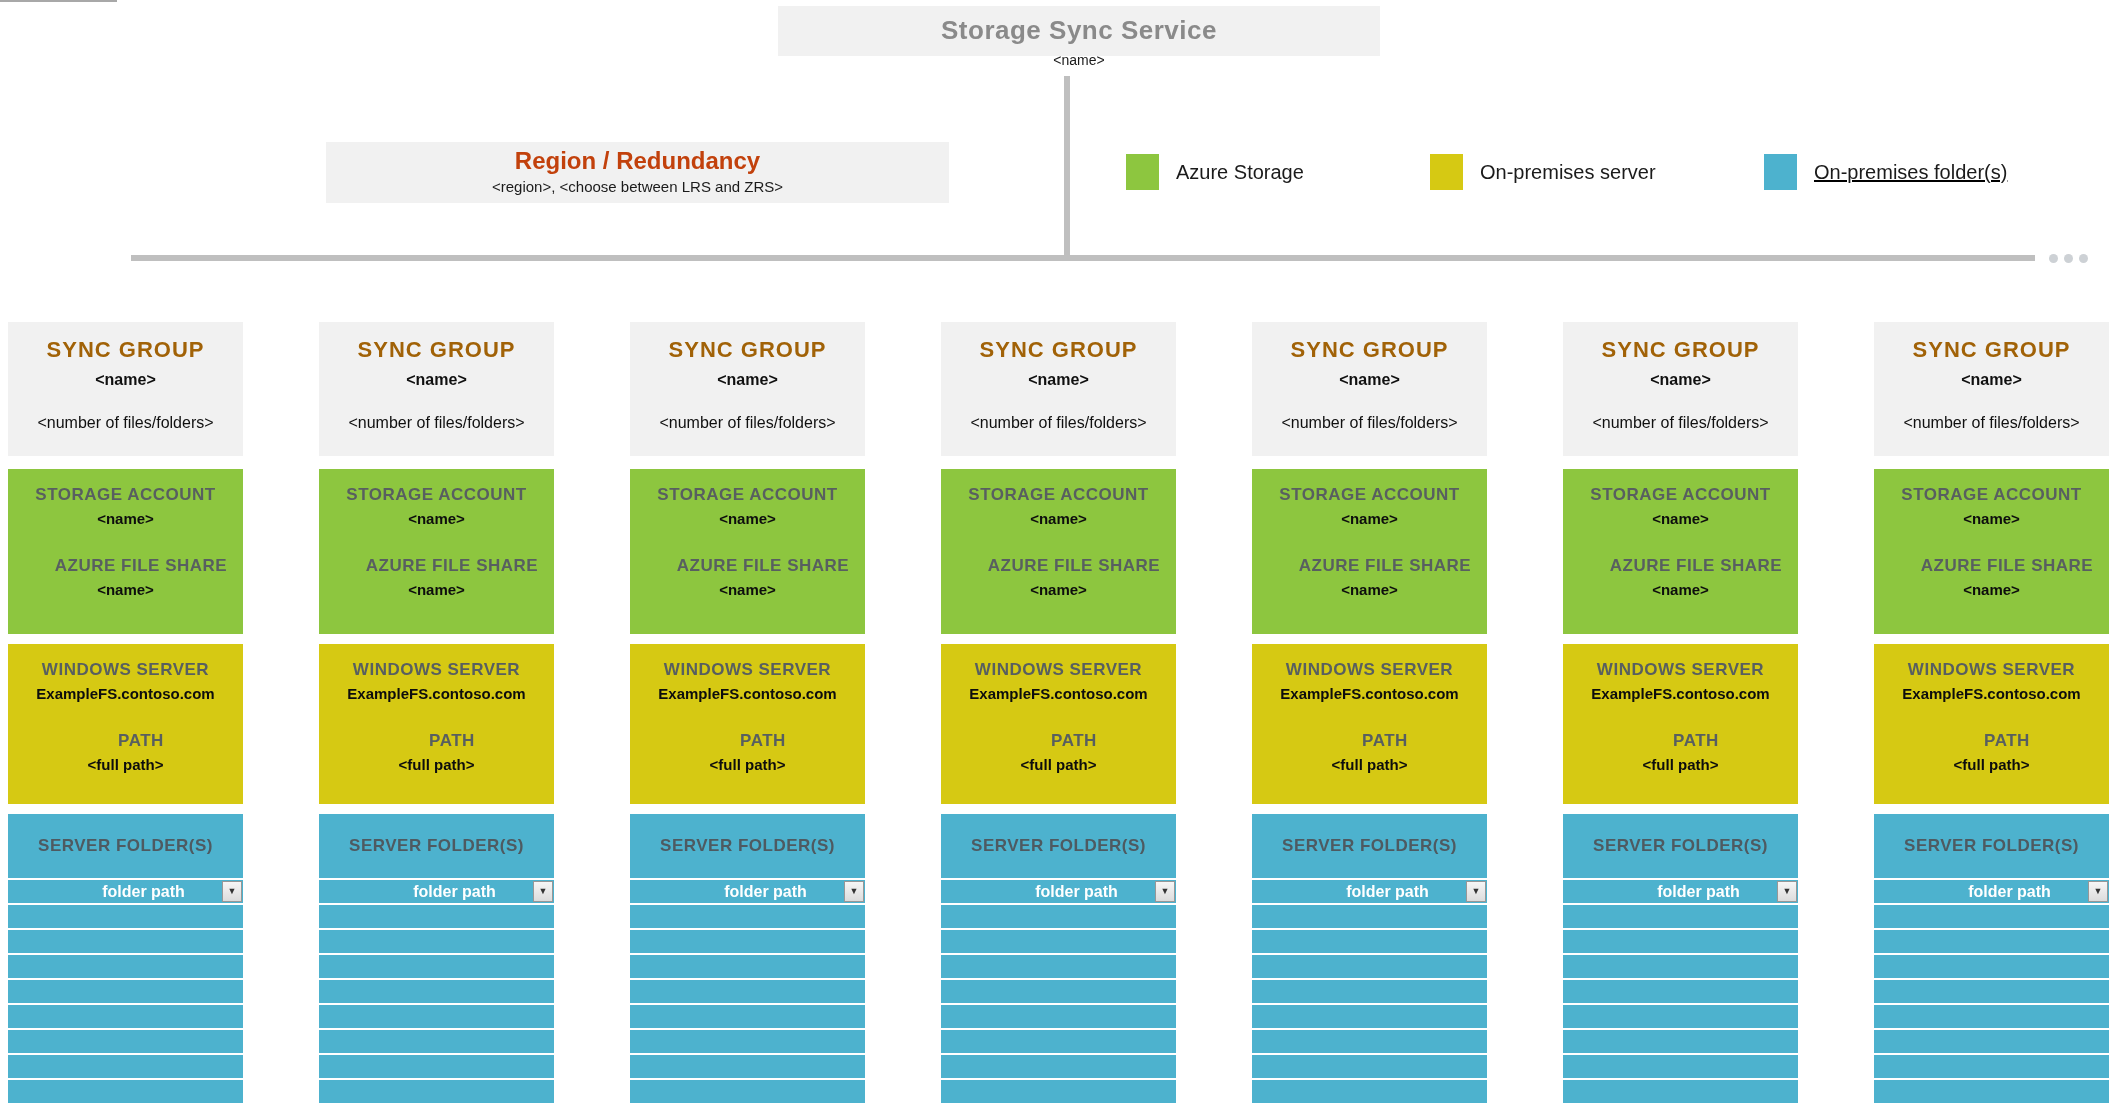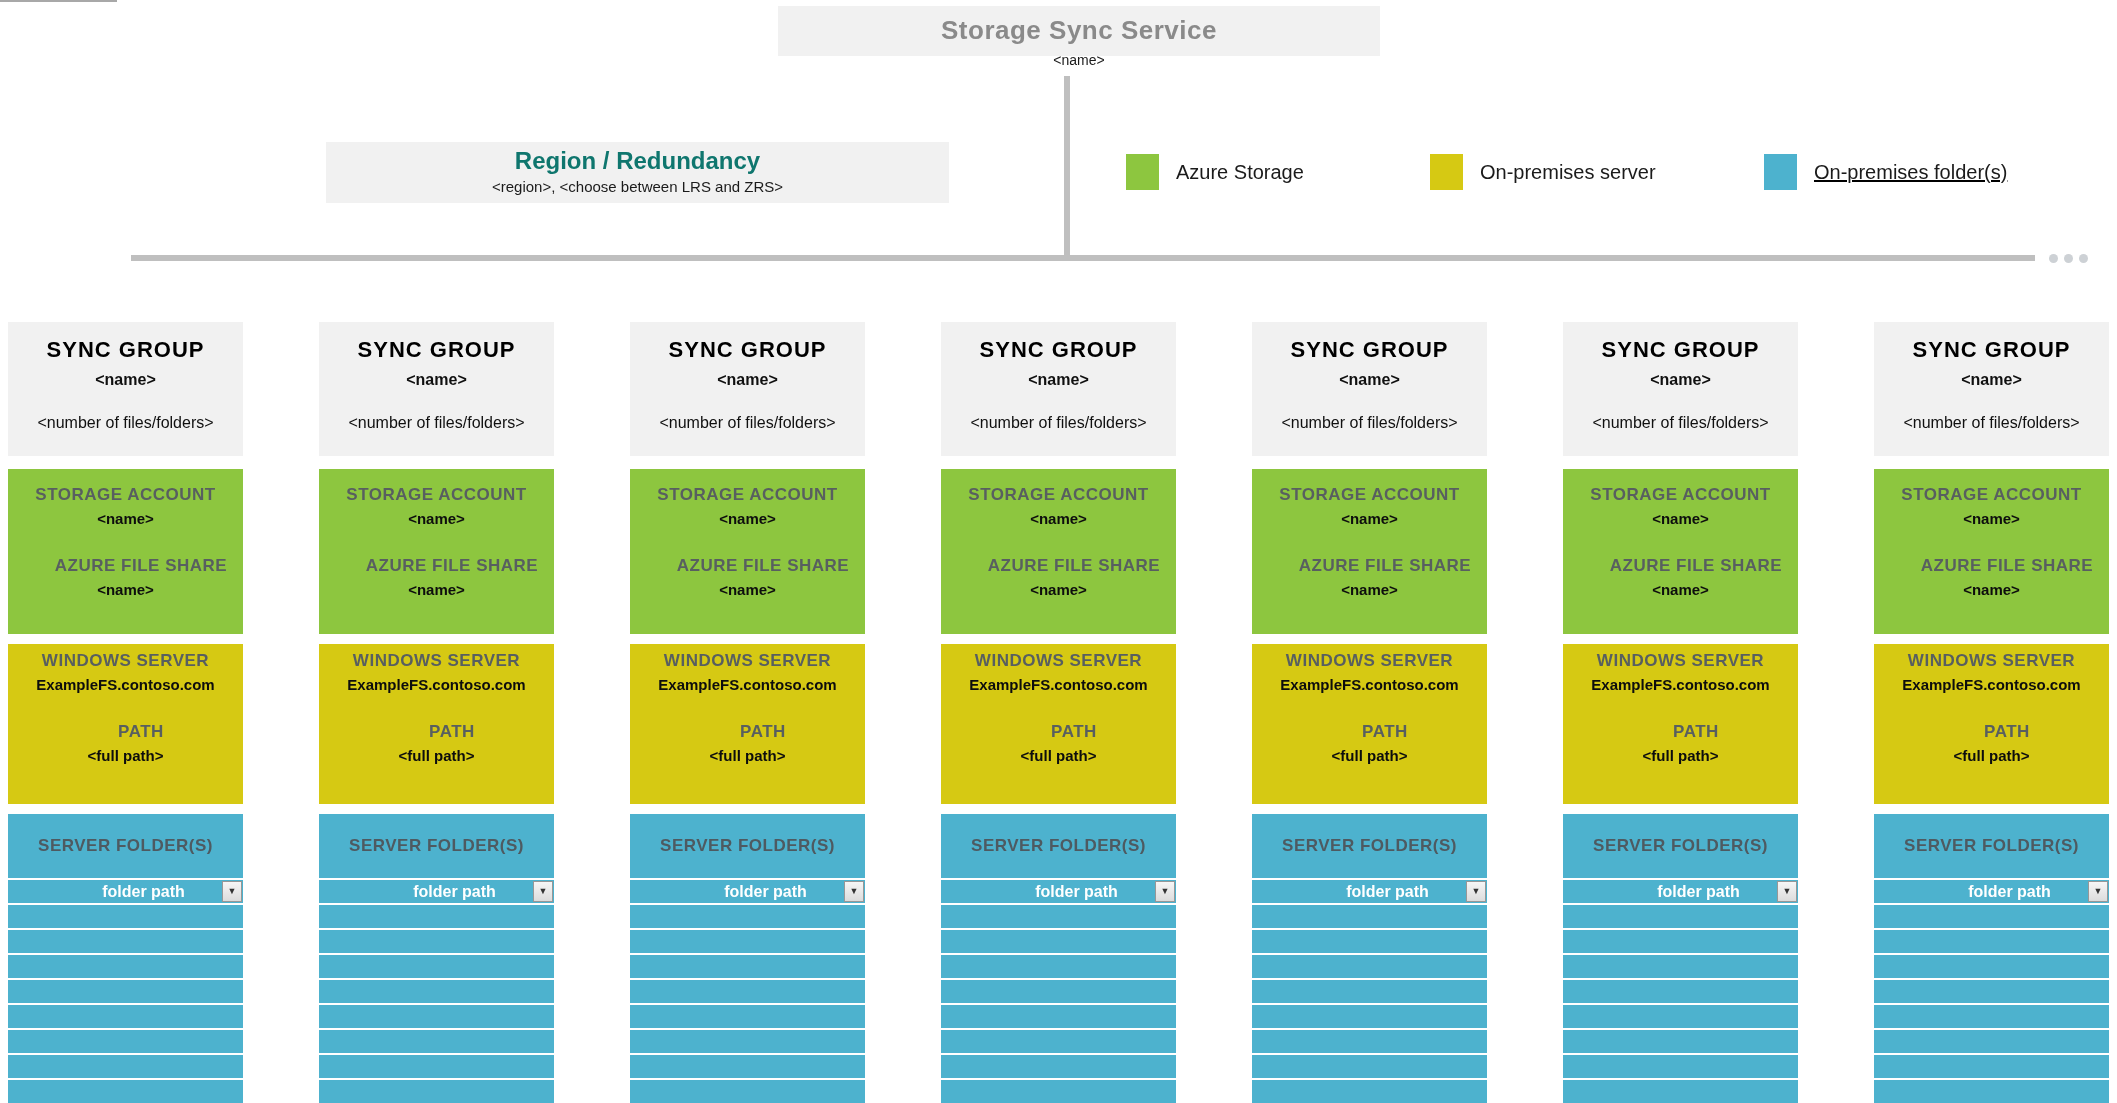--- a/index.html
+++ b/index.html
@@ -9,21 +9,21 @@
     background:#fff; font-family:"Liberation Sans", sans-serif;
   }
 
   
   .gray-box { background:#F1F1F1; text-align:center; position:absolute; }
   #service-box { left:778px; top:6px; width:602px; height:50px; padding-top:9px; }
   #service-box .box-title { font-size:26px; font-weight:bold; color:#8A8A8A; letter-spacing:.5px; }
   #service-box .box-sub { font-size:14px; color:#1b1b1b; margin-top:6px; }
 
   #region-box { left:326px; top:142px; width:623px; height:61px; padding-top:5px; }
-  #region-box .box-title { font-size:24px; font-weight:bold; color:#0f766e; }
+  #region-box .box-title { font-size:24px; font-weight:bold; color:#c2410c; }
   #region-box .box-sub { font-size:15px; color:#1b1b1b; margin-top:3px; }
 
   
   .conn { position:absolute; background:#BFBFBF; }
   #trunk { left:1064px; top:76px; width:6px; height:185px; }
   #hline { left:131px; top:255px; width:1904px; height:6px; }
   #region-line { left:949px; top:172px; width:117px; height:2px; background:#A8A8A8; }
 
   #dots { position:absolute; left:2049px; top:254px; display:flex; gap:6px; }
   #dots .dot { width:9px; height:9px; border-radius:50%; background:#CDD1D5; }
@@ -35,26 +35,26 @@
   #legend-0 { left:1126px; } #legend-1 { left:1430px; } #legend-2 { left:1764px;text-decoration:underline; }
   .sw-green { background:#8DC63F; } .sw-yellow { background:#D6C913; } .sw-blue { background:#4DB2CE; }
 
   
   #columns { position:absolute; left:8px; top:322px; width:2101px; height:781px;
              display:flex; justify-content:space-between; overflow:hidden; }
   .col { width:235px; position:relative; display:flex; flex-direction:column; }
   .col .cell { text-align:center; }
 
   .group-box { height:137px; background:#F1F1F1; margin-bottom:13px; padding-top:15px; }
-  .group-heading { font-size:22px; font-weight:bold; color:#000000; letter-spacing:1px; }
+  .group-heading { font-size:22px; font-weight:bold; color:#a16207; letter-spacing:1px; }
   .group-name { font-size:16px; font-weight:bold; color:#101010; margin-top:8px; }
   .group-count { font-size:16px; color:#101010; margin-top:25px; }
 
   .storage-box { height:168px; background:#8DC63F; margin-bottom:10px; padding-top:16px; }
-  .server-box  { height:163px; background:#D6C913; margin-bottom:10px; padding-top:7px; }
+  .server-box  { height:163px; background:#D6C913; margin-bottom:10px; padding-top:16px; }
   .sub-heading { font-size:17px; font-weight:bold; color:#585F60; letter-spacing:.5px; }
   .sub-name { font-size:15px; font-weight:bold; color:#0d0d0d; margin-top:5px; }
   .second { margin-top:29px;margin-left:31px; }
 
   .folders { display:flex; flex-direction:column; gap:2px; flex:1; }
   .folders-header { height:64px; background:#4DB2CE; display:flex; align-items:center; justify-content:center; }
   .folders-heading { font-size:17px; font-weight:bold; color:#4E5A61; letter-spacing:.5px; }
   .frow { height:23px; background:#4DB2CE; flex:0 0 23px; }
   .frow.path { position:relative; text-align:center;padding-left:36px; }
   .path-text { font-size:16px; font-weight:bold; color:#fff; line-height:23px; }

